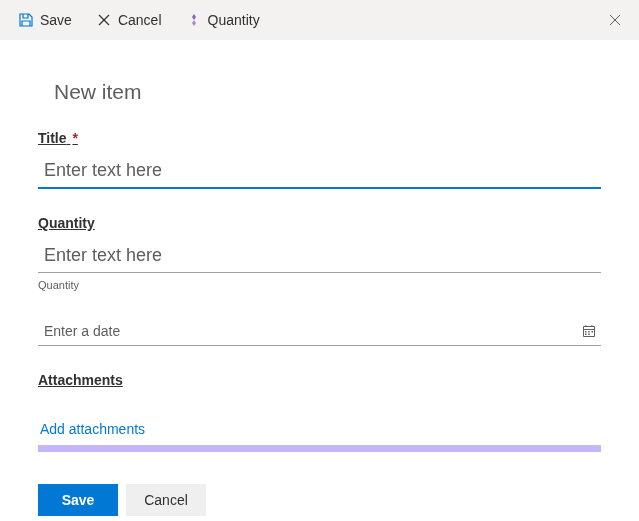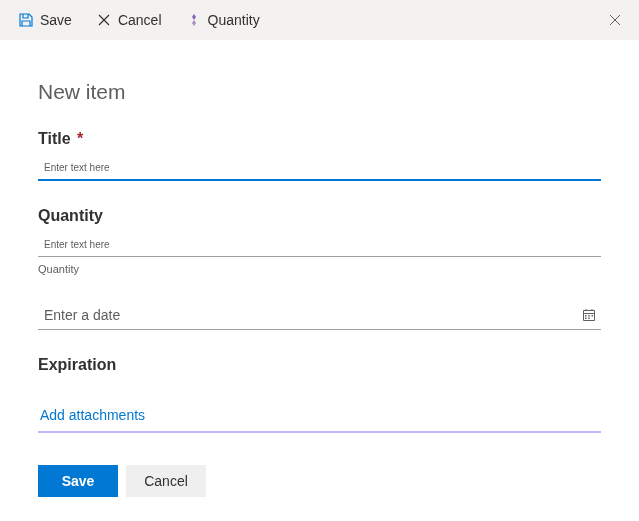--- a/index.html
+++ b/index.html
@@ -52,38 +52,39 @@
   .icon svg { display:block; }
 
   
   .content {
     padding: 24px 38px 20px 38px;
   }
   .page-title {
     font-size: 21px;
     font-weight: 300;
     color: #605e5c;
-    margin: 16px 0 26px 0;
+    margin: 16px 0 26px 16px;
   }
 
   .field { margin-bottom: 26px; }
   .field-label {
-    font-size: 16px;
+    font-size: 14px;
     font-weight: 600;
     color: #323130;
     margin-bottom: 8px;
+    text-decoration: underline;
   }
   .req-star { color: #a4262c; margin-left: 2px; }
 
   .field-input {
     width: 100%;
     border: none;
     border-bottom: 1px solid #a19f9d;
     padding: 6px 6px;
-    font-size: 10px;
+    font-size: 18px;
     font-family: inherit;
     outline: none;
     background: transparent;
     color: #ec4899;
   }
   .field-input::placeholder { color: #605e5c; }
   .field-input.focused { border-bottom: 2px solid #0078d4; }
 
   .helper-text {
     font-size: 11px;
@@ -108,21 +109,21 @@
   .date-row input::placeholder { color: #605e5c; }
   .date-icon-btn {
     background: transparent;
     border: none;
     padding: 4px;
     cursor: pointer;
     color: #605e5c;
   }
 
   .attachments-row {
-    border-bottom: 2px solid #c4b5fd;
+    border-bottom: 7px solid #c4b5fd;
     padding: 6px 2px 8px 2px;
     margin-top: 27px;
   }
   .link {
     color: #0078d4;
     text-decoration: none;
     cursor: pointer;
     font-size: 14px;
     background: none;
     border: none;
@@ -226,21 +227,21 @@
           <svg width="14" height="14" viewBox="0 0 14 14">
               <path fill="none" stroke="#605e5c" stroke-width="1" d="M1.5 2.5h11v10h-11zM1.5 5.5h11M4 1v2M10 1v2"></path>
               <path fill="#605e5c" d="M3 7h1.5v1.5H3zM6.25 7h1.5v1.5h-1.5zM9.5 7H11v1.5H9.5zM3 9.5h1.5V11H3zM6.25 9.5h1.5V11h-1.5z"></path>
             </svg>
         </span>
       </button>
     </div>
   </div>
 
   <div class="field">
-    <div class="field-label">Expiration</div>
+    <div class="field-label">Attachments</div>
     <div class="attachments-row">
       <button class="link">Add attachments</button>
     </div>
   </div>
 
   <div class="footer-buttons">
     <button class="btn btn-primary">Save</button>
     <button class="btn btn-default">Cancel</button>
   </div>
 

